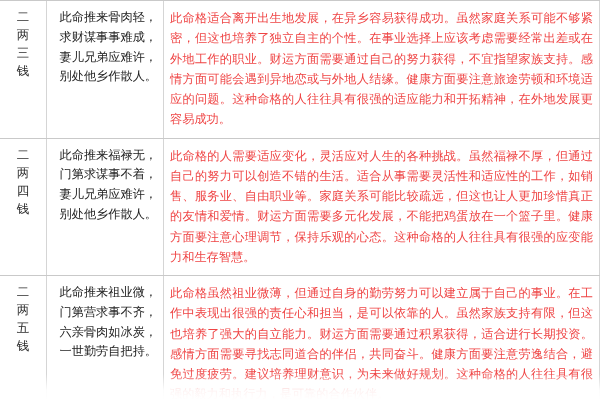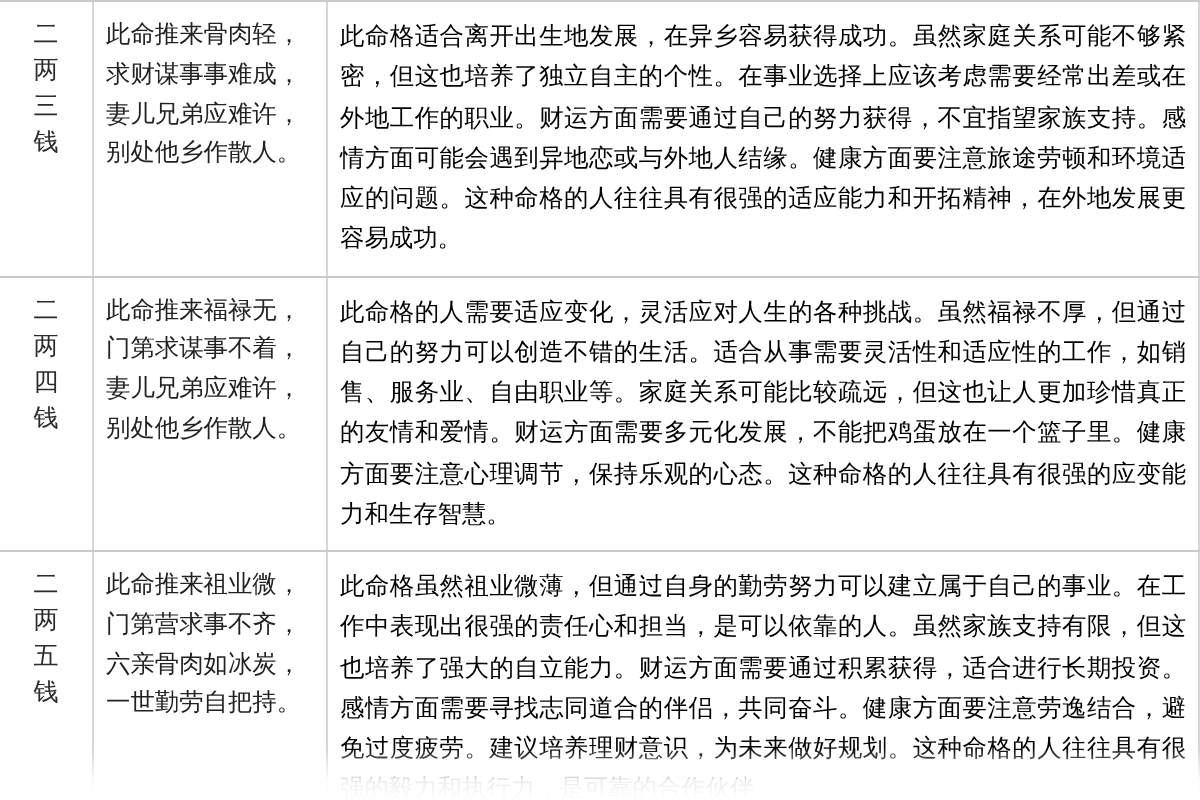--- a/index.html
+++ b/index.html
@@ -46,25 +46,26 @@
   }
   td.col-poem {
     width: 104px;
     font-size: 12.2px;
     line-height: 1.62;
     color: #222222;
     padding-top: 9px;
     padding-left: 8px;
     padding-right: 8px;
     background: #fdfdfd;
+    text-align: right;
   }
   td.col-desc {
     font-size: 12.2px;
     line-height: 1.66;
-    color: #000000;
+    color: #ef4444;
     text-align: justify;
     padding-left: 9px;
     padding-right: 9px;
     padding-top: 9px;
   }
   .weight-line { display: block; }
   .faded-bottom {
     position: absolute;
     left: 0;
     right: 0;

